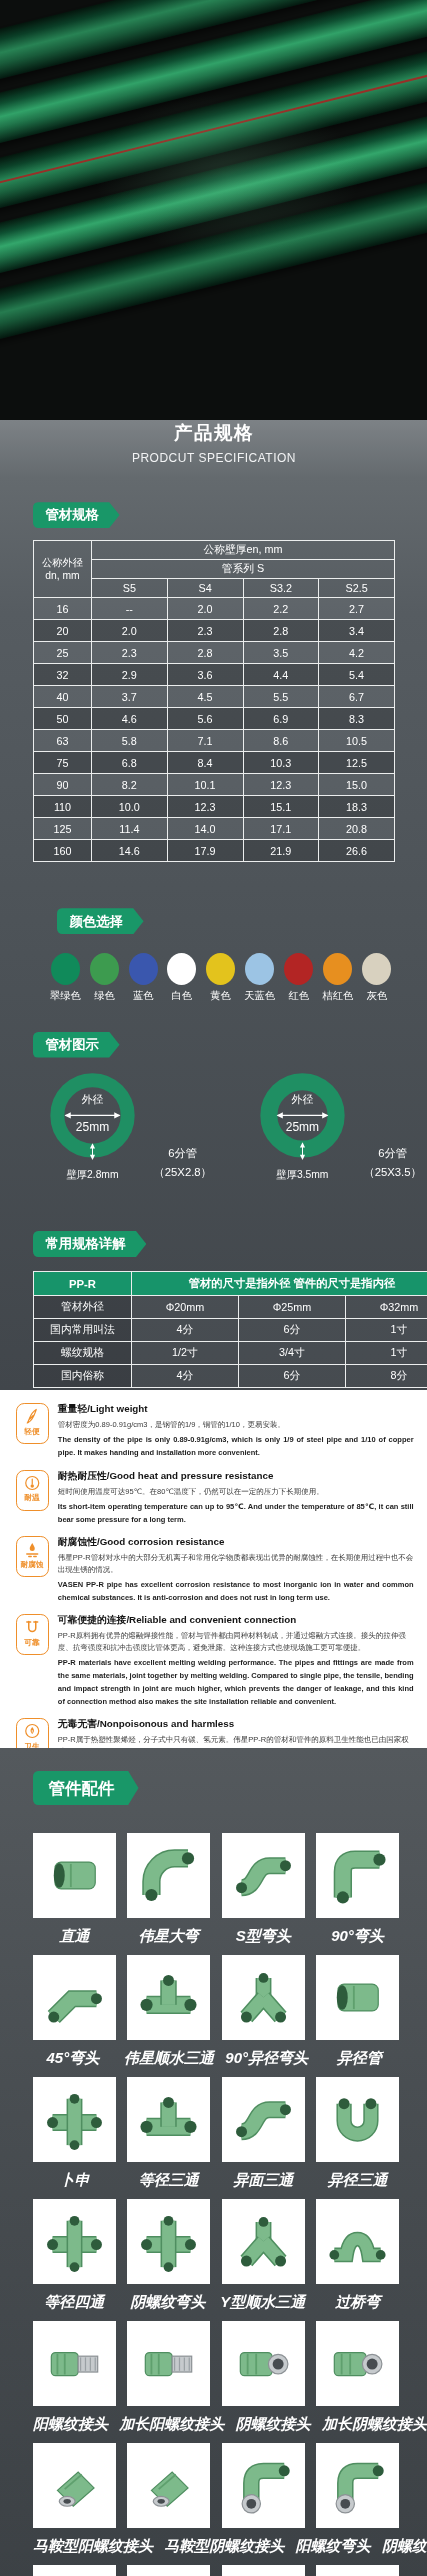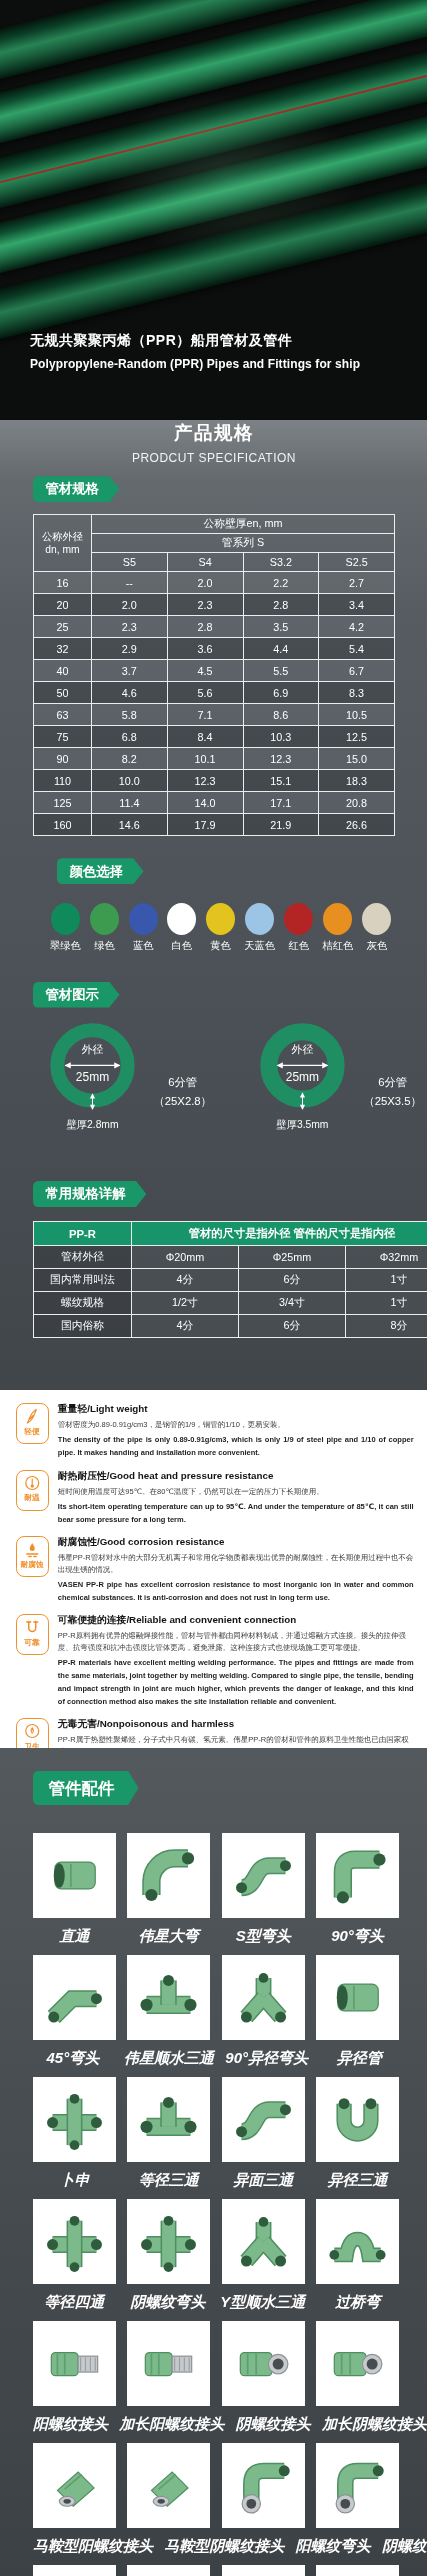--- a/index.html
+++ b/index.html
@@ -22,38 +22,38 @@
   
   .section-spec { width:428px; height:970px; overflow:hidden; color:#fff;
       background:linear-gradient(180deg,#7d8286 0%,#646a6e 6%,#565c61 20%,#4c5257 55%,#41464b 100%); }
   .spec-title { text-align:center; font-size:18.5px; font-weight:bold; letter-spacing:1.5px; }
   .spec-subtitle { text-align:center; font-size:12px; letter-spacing:0.5px; margin-top:6.2px; color:#f2f3f4; }
 
   .badge { display:inline-block; background:#199768; color:#fff; font-weight:bold; font-size:13.4px;
       padding:6.2px 20.6px 6.2px 12.4px; border-radius:5.2px; line-height:1;
       clip-path:polygon(0 0, calc(100% - 10.3px) 0, 100% 50%, calc(100% - 10.3px) 100%, 0 100%); }
   .badge-row { margin:0 0 0 33px; }
-  .b1 { margin-top:11px; } .b2 { margin-top:22px;padding-left:24px; } .b3 { margin-top:29px; } .b4 { margin-top:49px; }
+  .b1 { margin-top:37px; } .b2 { margin-top:46px;padding-left:24px; } .b3 { margin-top:29px; } .b4 { margin-top:49px; }
 
   table { border-collapse:collapse; }
   .spec-table { margin:12.4px 33px 0 33px; width:362px; table-layout:fixed; }
   .spec-table th, .spec-table td { border:0.5px solid #eceeee; text-align:center; color:#fff; font-weight:normal; }
   .spec-table thead th { height:19px; font-size:10.8px; }
   .spec-table td { height:22px; font-size:10.8px; }
   .spec-table .corner { width:58px; font-size:10.3px; line-height:1.3; }
   .spec-table tbody tr:nth-child(odd)  td { background:rgba(255,255,255,.05); }
   .spec-table tbody tr:nth-child(even) td { background:rgba(0,0,0,.16); }
 
   .color-row { display:flex; justify-content:space-between; margin:18.5px 36px 0 50px; }
   .color-item { display:flex; flex-direction:column; align-items:center; min-width:30px; }
   .color-dot { width:29px; height:32px; border-radius:50%; }
   .color-label { margin-top:4.1px; font-size:10.3px; white-space:nowrap; }
 
   .rings-row { display:flex; margin:15.5px 0 0 49px; }
-  .ring-group { display:flex; align-items:center; }
+  .ring-group { display:flex; align-items:flex-end; }
   .ring-group + .ring-group { margin-left:47px; }
   .ring-wrap { position:relative; width:87px; }
   .ring-text { position:absolute; left:0; width:87px; text-align:center; color:#fff; }
   .ring-od  { top:19.6px; font-size:10.8px; }
   .ring-mm  { top:47px; font-size:12px; }
   .ring-caption { margin-top:4.1px; width:87px; text-align:center; font-size:10.3px; }
   .ring-side { margin:29px 0 0 17.5px; text-align:center; font-size:11.3px; line-height:1.7; }
 
   .common-table { margin:14.4px 33px 0 33px; width:420px; table-layout:fixed; }
   .common-table th, .common-table td { border:0.5px solid #eceeee; text-align:center; color:#fff; }
@@ -216,24 +216,20 @@
 
   <div class="hero">
     <div class="pipe" style="top:-24px;  filter:brightness(.85);"></div>
     <div class="pipe" style="top:40px;   filter:brightness(1.05);"></div>
     <div class="pipe" style="top:105px;  filter:brightness(.9);">
         <div class="stripe"></div>
       </div>
     <div class="pipe" style="top:170px;  filter:brightness(1.08);"></div>
     <div class="pipe" style="top:236px;  filter:brightness(.8);"></div>
     <div class="hero-glow"></div>
-    <div class="hero-titles">
-      <div class="hero-title-cn">无规共聚聚丙烯（PPR）船用管材及管件</div>
-      <div class="hero-title-en">Polypropylene-Random (PPR) Pipes and Fittings for ship</div>
-    </div>
   </div>
 
   <div class="section-spec">
     <div class="spec-title">产品规格</div>
     <div class="spec-subtitle">PRODCUT SPECIFICATION</div>
 
     <div class="badge-row b1"><span class="badge">管材规格</span></div>
 
     <table class="spec-table">
       <thead>

